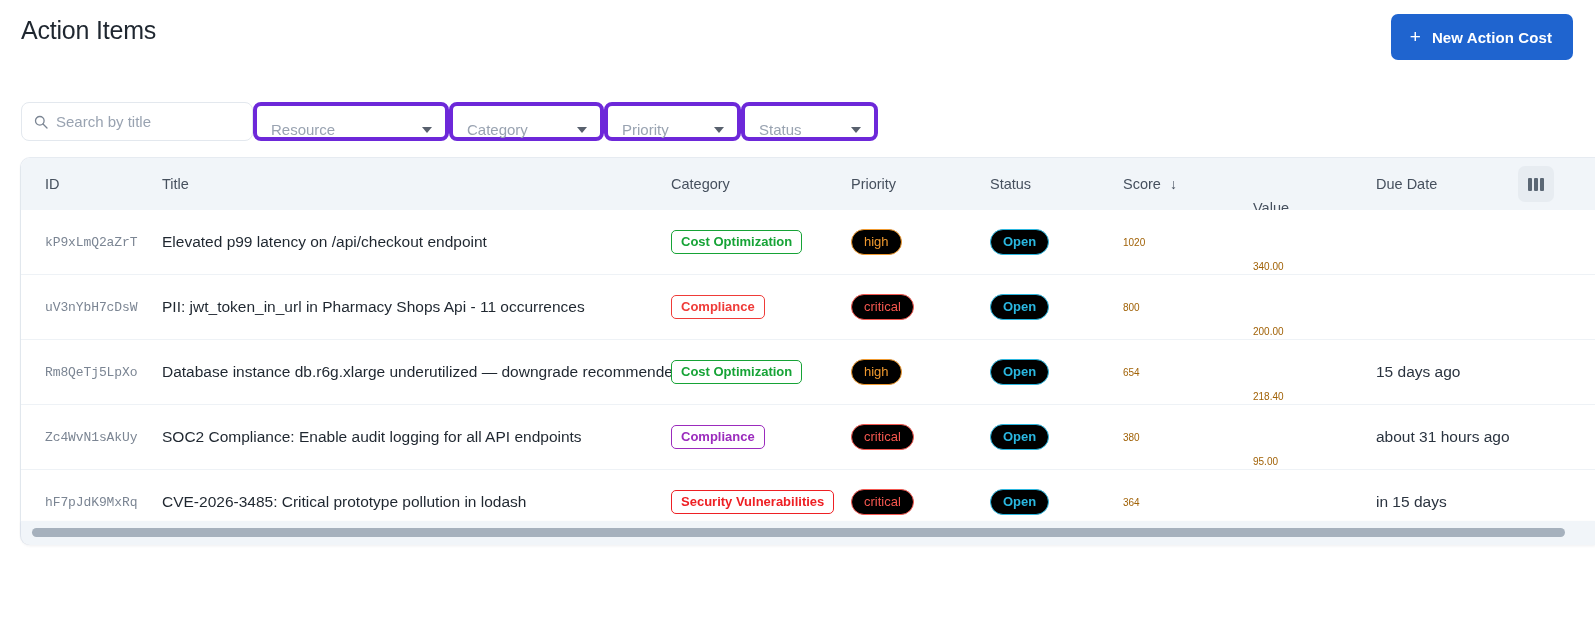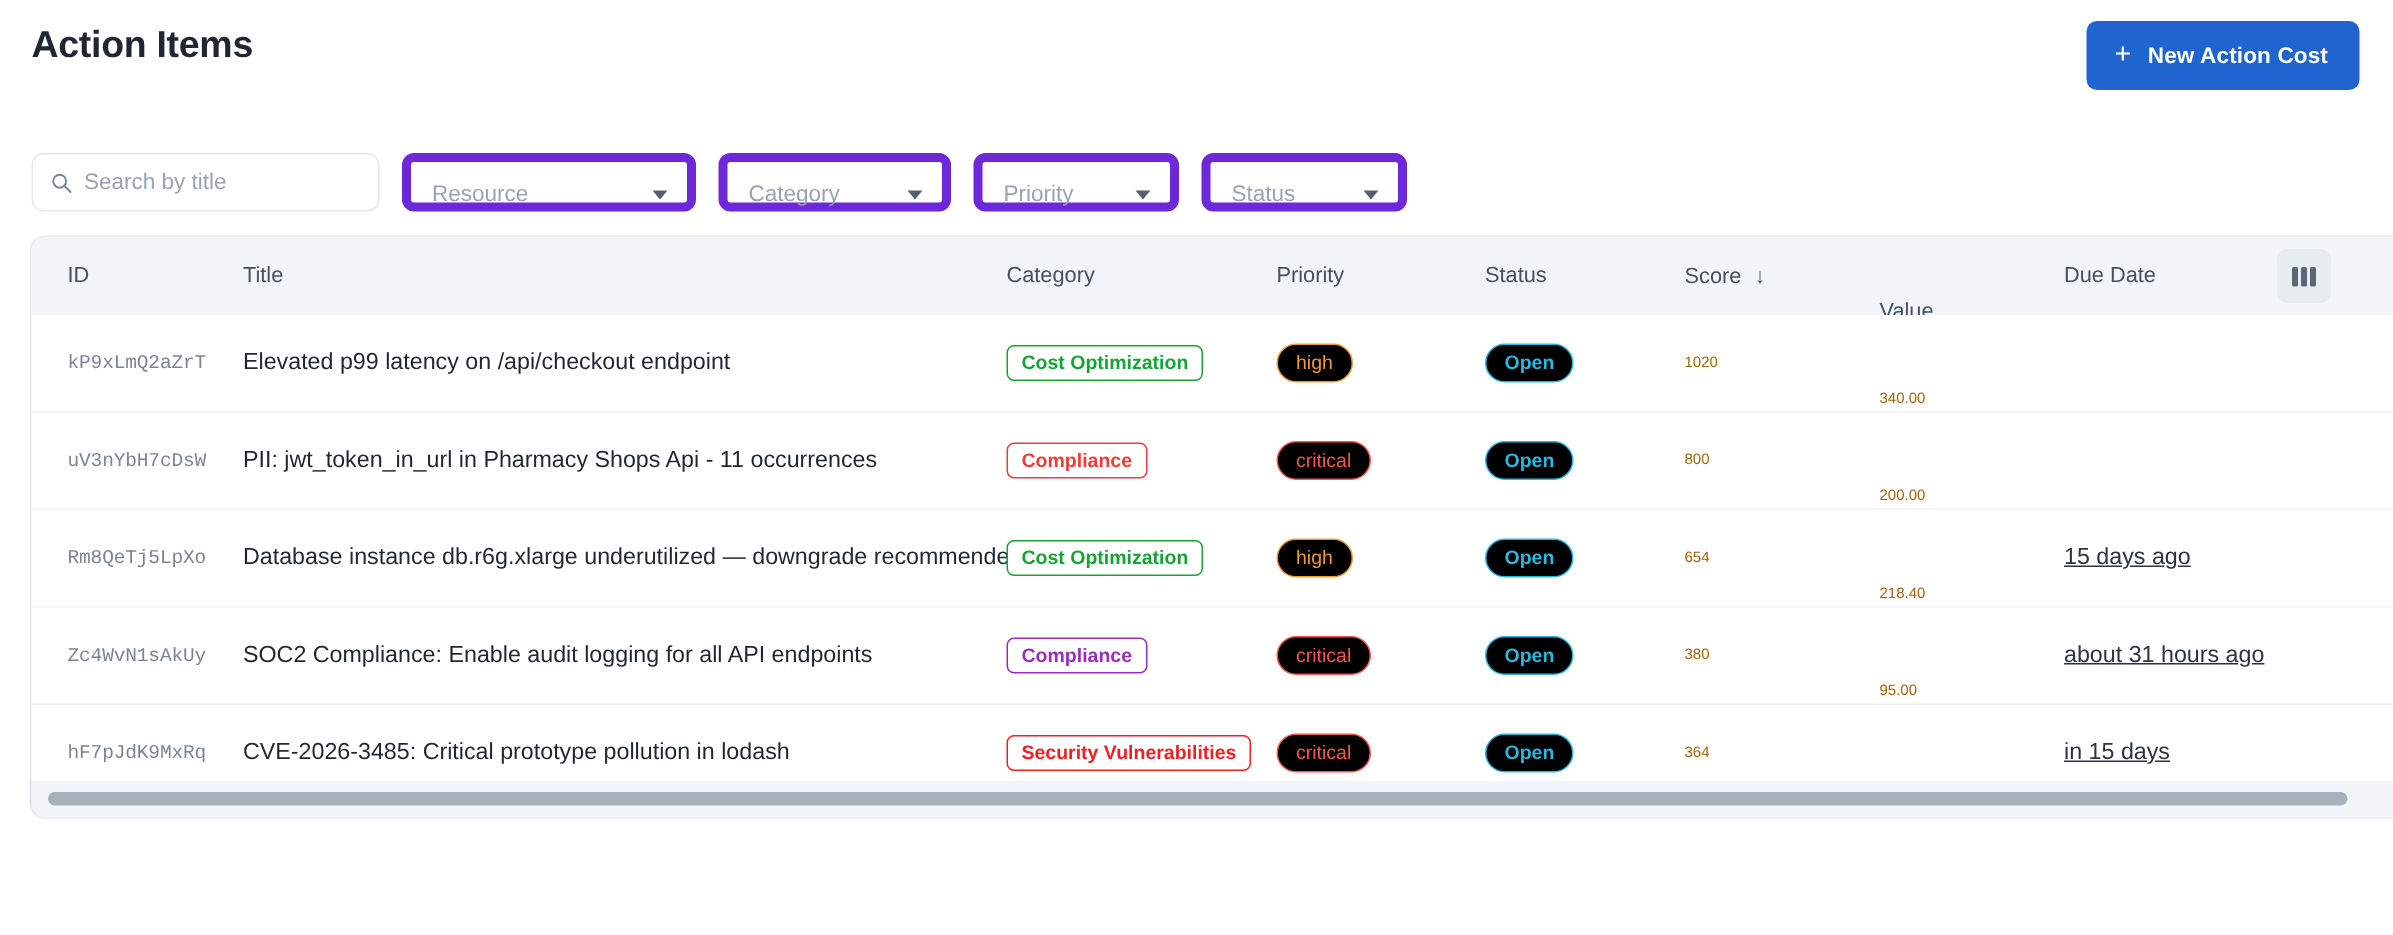--- a/index.html
+++ b/index.html
@@ -25,21 +25,21 @@
     position: absolute;
     left: 0; top: 0;
     width: 1595px;
     height: 76px;
   }
   .page-title {
     position: absolute;
     left: 21px;
     top: 16px;
     font-size: 25px;
-    font-weight: bold;
+    font-weight: normal;
     color: #1f2730;
     letter-spacing: -0.2px;
   }
   .new-btn {
     position: absolute;
     right: 22px;
     top: 14px;
     height: 46px;
     background: #1f64cf;
     border: none;
@@ -64,21 +64,21 @@
   }
 
   
   .filter-bar {
     position: absolute;
     left: 21px;
     top: 102px;
     height: 39px;
     display: flex;
     align-items: center;
-    gap: 15px;
+    gap: 0;
   }
   .search-box {
     width: 232px;
     height: 39px;
     border: 1px solid #e3e8ee;
     border-radius: 8px;
     background: #fff;
     display: flex;
     align-items: center;
     padding: 0 12px;
@@ -94,21 +94,21 @@
     font-size: 15px;
     color: #384150;
     background: transparent;
     width: 100%;
     padding: 0;
   }
   .search-input::placeholder { color: #99a3b1; }
 
   .select-box {
     height: 39px;
-    border: 6px solid #6d28d9;
+    border: 4px solid #6d28d9;
     border-radius: 8px;
     background: #fff;
     display: flex;
     align-items: center;
     justify-content: space-between;
     box-sizing: border-box;
     padding: 16px 13px 0 14px;
     cursor: pointer;
     font-size: 15px;
     color: #99a3b1;
@@ -188,21 +188,20 @@
     font-size: 15.5px;
     color: #1f2730;
   }
   .cell-num {
     font-size: 10px;
     color: #a16207;
   }
   .cell-due {
     font-size: 15.5px;
     color: #2b3440;
-    text-decoration: underline;
   }
 
   
   .badge {
     display: inline-block;
     border-radius: 5px;
     border: 1.5px solid currentColor;
     font-size: 13px;
     font-weight: bold;
     padding: 4px 9px 5px;

